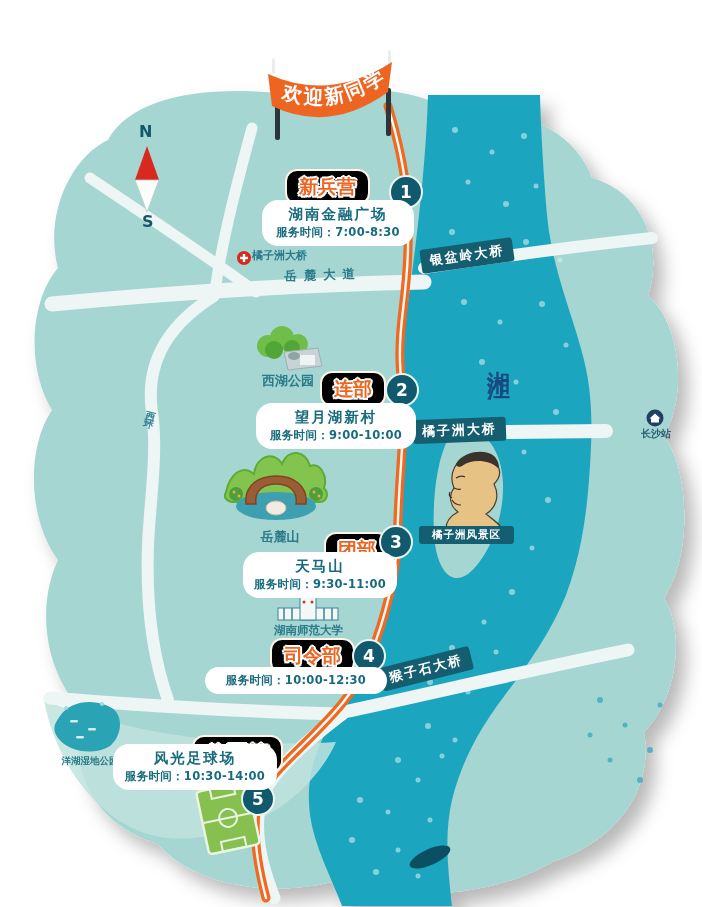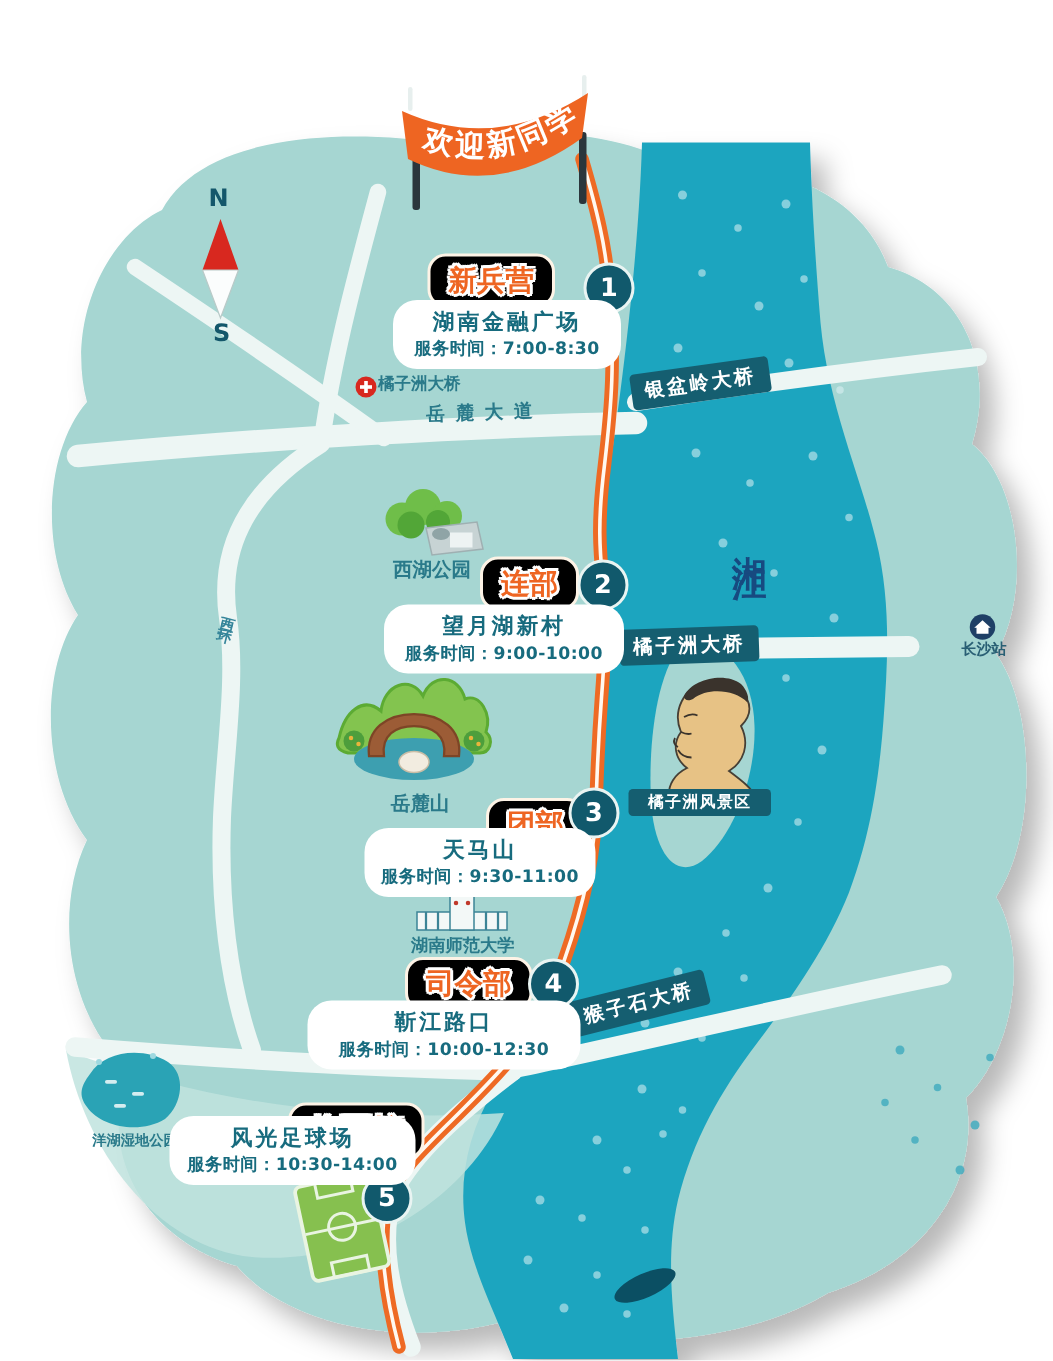--- a/index.html
+++ b/index.html
@@ -261,21 +261,20 @@
   <div class="bubble" style="left:324px;top:532px;">团部</div>
   <div class="badge" style="left:379px;top:525px;">3</div>
   <div class="card" style="left:243px;top:552px;width:142px;">
     <div class="place">天马山</div>
     <div class="time">服务时间：9:30-11:00</div>
   </div>
 
   <div class="bubble" style="left:270px;top:638px;">司令部</div>
   <div class="badge" style="left:352px;top:639px;">4</div>
   <div class="card" style="left:205px;top:667px;width:170px;">
-    <div class="place">靳江路口</div>
     <div class="time">服务时间：10:00-12:30</div>
   </div>
 
   <div class="bubble" style="left:192px;top:735px;font-size:21px;">将军榜</div>
   <div class="badge" style="left:241px;top:782px;">5</div>
   <div class="card" style="left:113px;top:744px;width:152px;">
     <div class="place">风光足球场</div>
     <div class="time">服务时间：10:30-14:00</div>
   </div>
 

